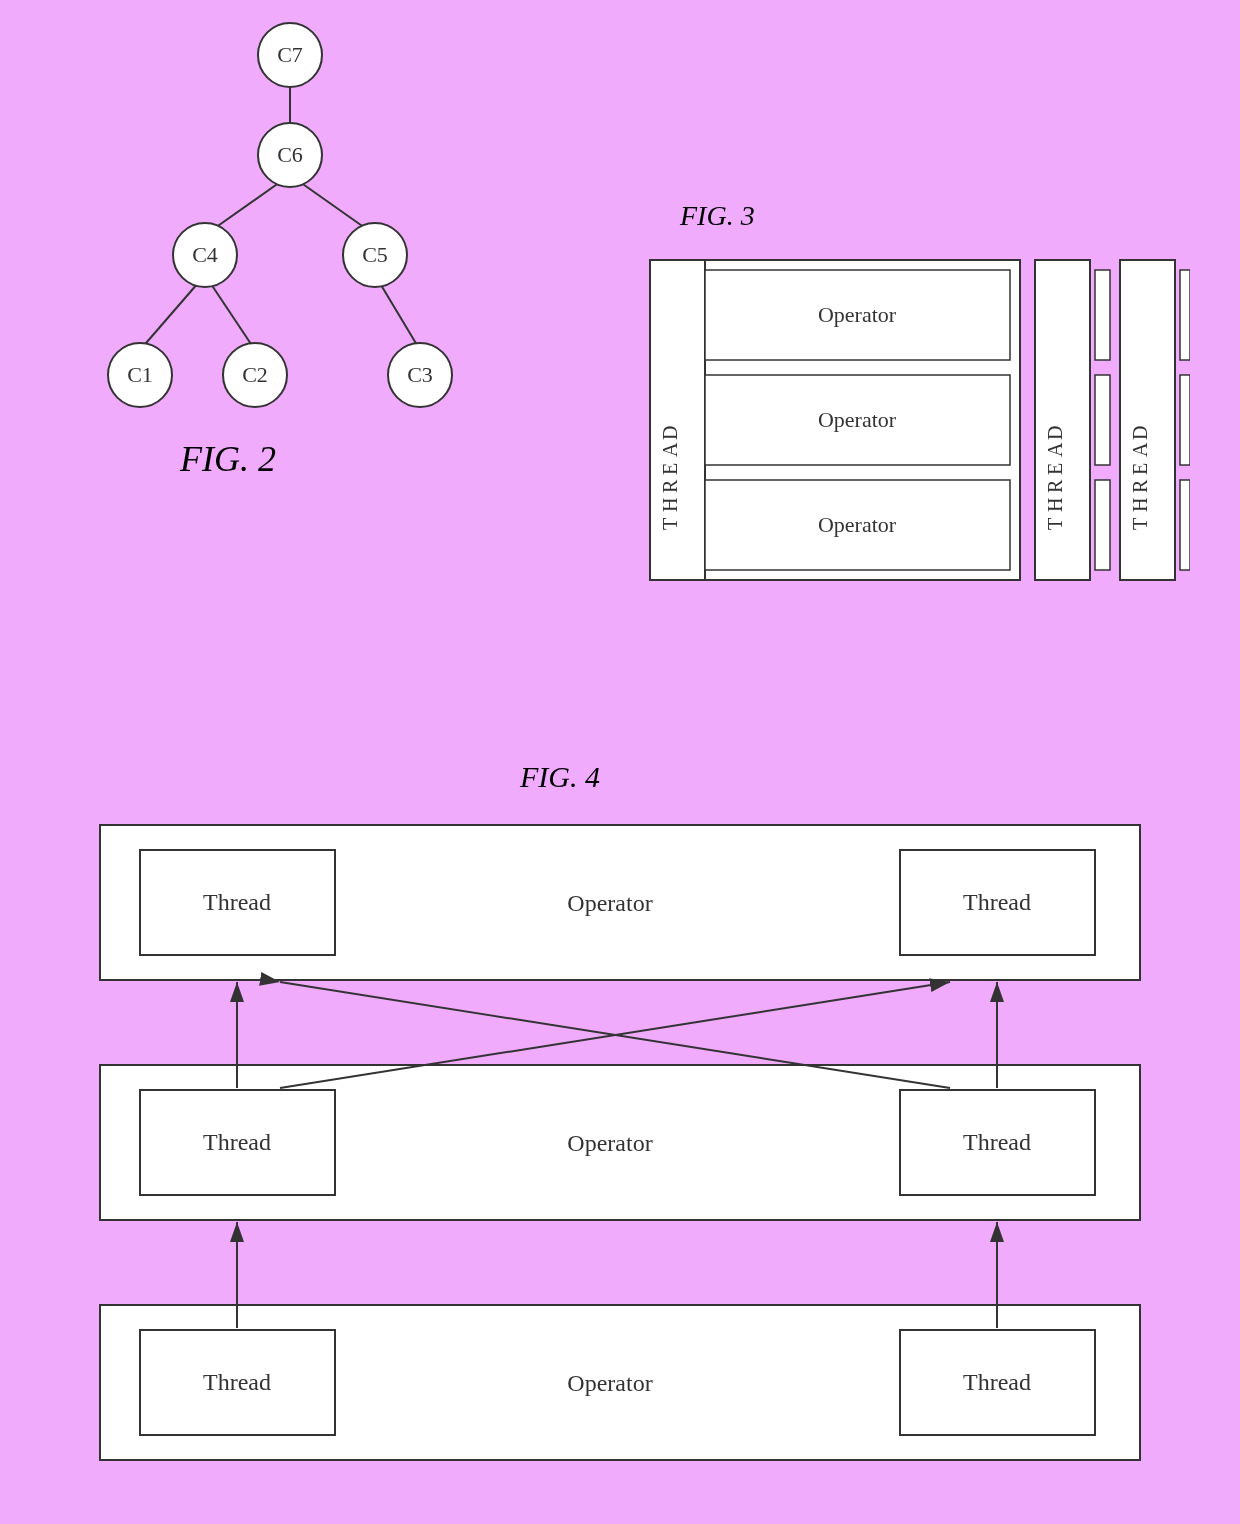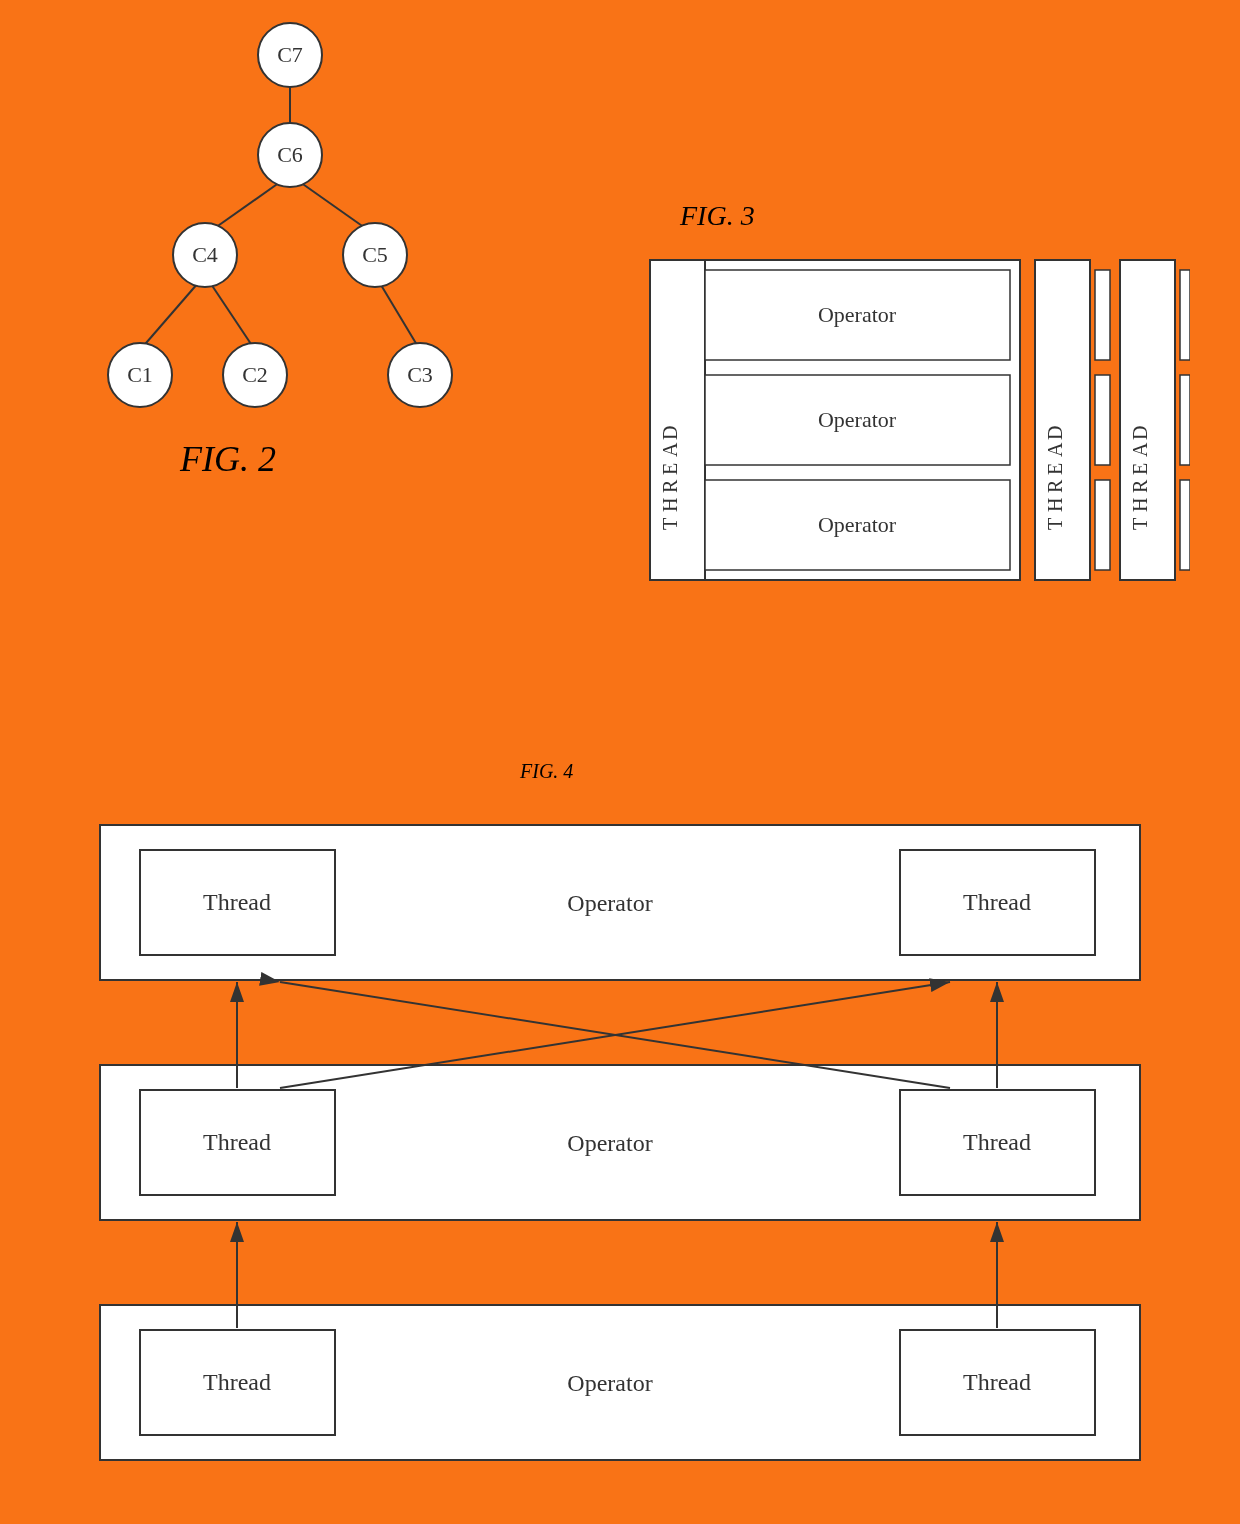--- a/index.html
+++ b/index.html
@@ -9,21 +9,21 @@
       width: 1240px;
       height: 1524px;
       position: relative;
       overflow: hidden;
     }
 
     .page {
       width: 1240px;
       height: 1524px;
       position: relative;
-      background: #f97316;
+      background: #f0abfc;
     }
 
     
     .fig2-container {
       position: absolute;
       top: 20px;
       left: 60px;
       width: 480px;
       height: 460px;
     }
@@ -75,21 +75,21 @@
       top: 760px;
       left: 60px;
       width: 1120px;
       height: 720px;
     }
 
     .fig4-label {
       position: absolute;
       top: 0;
       left: 460px;
-      font-size: 20px;
+      font-size: 30px;
       font-style: italic;
     }
 
     .fig4-diagram {
       position: absolute;
       top: 55px;
       left: 20px;
       width: 1080px;
       height: 650px;
     }

